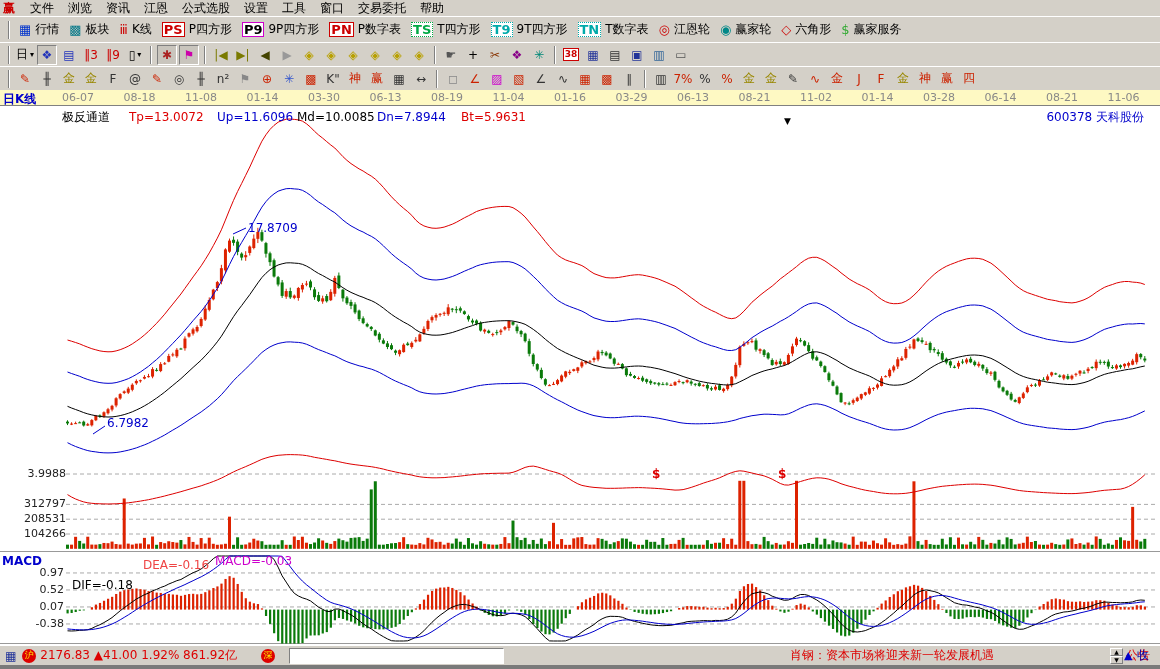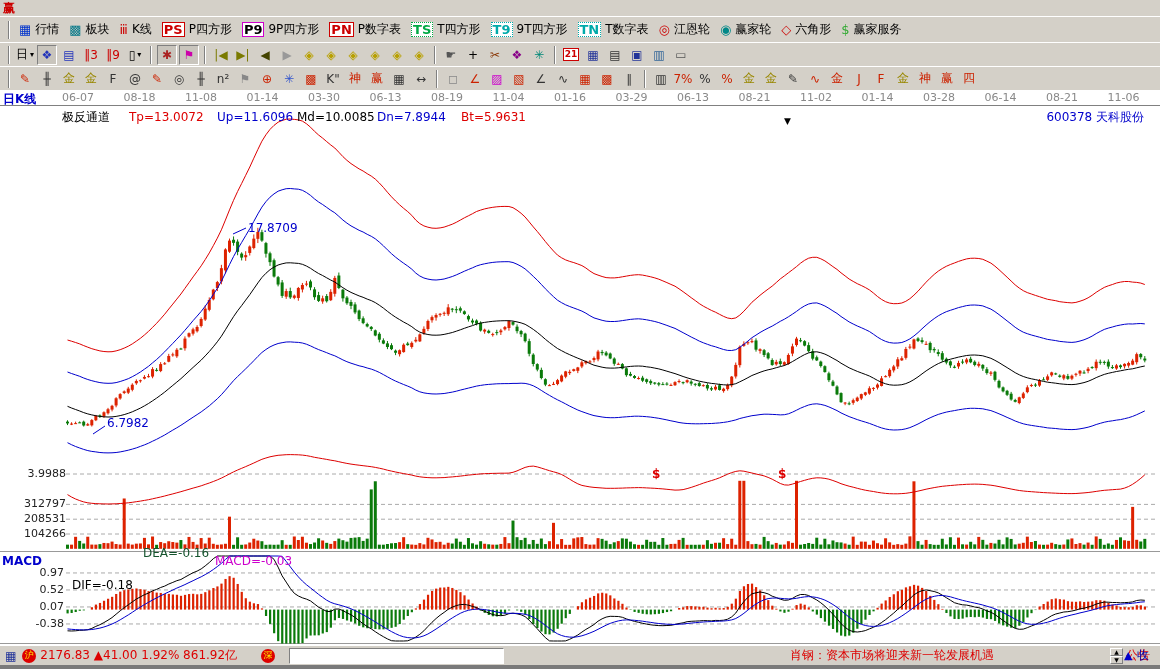--- a/index.html
+++ b/index.html
@@ -18,21 +18,21 @@
   .tb3 { height:24px; }
   .tbtn { display:flex; align-items:center; height:22px; padding:0 5px; font-size:12px; cursor:default; }
   .tbtn .ico { margin-right:4px; font-size:13px; line-height:13px; }
   .ibtn { min-width:20px; height:20px; display:flex; align-items:center; justify-content:center; font-size:12px; margin:0 1px; cursor:default; }
   .ibtn.pressed { border:1px solid #808080; border-right-color:#fff; border-bottom-color:#fff; background:#c9c5bd; }
   .badgebox { font-size:9px; font-weight:bold; border:1px solid #cc0000; padding:0 1px; line-height:11px; background:#fff; }
   .dd { font-size:8px; margin-left:2px; color:#000; }
   .groove { width:0; height:18px; border-left:1px solid #808080; border-right:1px solid #fff; margin:0 4px; }
 
   
-  .datestrip { position:relative; height:16px; border-bottom:1px solid #808080; font-size:11px; color:#888; background:#ffffff; }
+  .datestrip { position:relative; height:16px; border-bottom:1px solid #808080; font-size:11px; color:#888; background:#fef9c3; }
   .klabel { position:absolute; left:3px; top:1px; color:#0000cc; font-weight:bold; font-size:12px; }
   .dtick { position:absolute; top:1px; transform:translateX(-50%); white-space:nowrap; }
 
   
   .chart { position:relative; width:1160px; height:539px; background:#ffffff; }
   .chart svg { position:absolute; left:0; top:0; }
   .ov { position:absolute; font-size:12px; white-space:nowrap; line-height:14px; }
   .t-red { color:#dd0000; } .t-blue { color:#0000cc; } .t-black { color:#000; }
   .axis { font-size:11px; color:#222; text-align:right; }
   .bold { font-weight:bold; }
@@ -50,20 +50,21 @@
   .sb-right { position:absolute; left:1137px; color:#0000aa; }
   .bottom-edge { height:4px; background:#7a7a7a; }
 </style>
 </head>
 <body>
 
 <div class="app">
 
   <div class="menubar">
     <span class="logo">赢</span>
+    <span id="menu-items"><span class="menu-item">文件</span><span class="menu-item">浏览</span><span class="menu-item">资讯</span><span class="menu-item">江恩</span><span class="menu-item">公式选股</span><span class="menu-item">设置</span><span class="menu-item">工具</span><span class="menu-item">窗口</span><span class="menu-item">交易委托</span><span class="menu-item">帮助</span></span>
   </div>
 
   <div class="tb tb1" id="toolbar-main">
       <span class="groove"></span>
       <div class="tbtn">
         <span class="ico" style="color: rgb(0, 51, 204);">▦</span>
         <span>行情</span>
       </div>
       <div class="tbtn">
         <span class="ico" style="color: rgb(0, 119, 136);">▩</span>
@@ -185,21 +186,21 @@
         <span style="color: rgb(136, 51, 0);">✂</span>
       </div>
       <div class="ibtn">
         <span style="color: rgb(136, 0, 136);">❖</span>
       </div>
       <div class="ibtn">
         <span style="color: rgb(0, 136, 119);">✳</span>
       </div>
       <span class="groove"></span>
       <div class="ibtn">
-        <span class="badgebox" style="color: rgb(204, 0, 0); border-color: rgb(204, 0, 0);">21</span>
+        <span class="badgebox" style="color: rgb(204, 0, 0); border-color: rgb(204, 0, 0);">38</span>
       </div>
       <div class="ibtn">
         <span style="color: rgb(34, 51, 153);">▦</span>
       </div>
       <div class="ibtn">
         <span style="color: rgb(51, 51, 51);">▤</span>
       </div>
       <div class="ibtn">
         <span style="color: rgb(34, 51, 153);">▣</span>
       </div>
@@ -1463,21 +1464,21 @@
     <span class="ov t-blue" style="left:107px; top:310px;">6.7982</span>
     <span class="ov axis" style="left:20px; top:361px; width:46px;">3.9988</span>
 
     <span class="ov axis" style="left:14px; top:391px; width:52px;">312797</span>
     <span class="ov axis" style="left:14px; top:406px; width:52px;">208531</span>
     <span class="ov axis" style="left:14px; top:421px; width:52px;">104266</span>
 
     <span class="ov t-red bold" style="left:652px; top:361px;">$</span>
     <span class="ov t-red bold" style="left:778px; top:361px;">$</span>
 
-    <span id="macd-header"><span class="ov bold" style="left: 2px; top: 448px; color: rgb(0, 0, 204);">MACD</span><span class="ov" style="left: 72px; top: 472px; color: rgb(0, 0, 0);">DIF=-0.18</span><span class="ov" style="left: 143px; top: 440px; color: #14532d;">DEA=-0.16</span><span class="ov" style="left: 215px; top: 448px; color: rgb(204, 0, 204);">MACD=-0.03</span></span>
+    <span id="macd-header"><span class="ov bold" style="left: 2px; top: 448px; color: rgb(0, 0, 204);">MACD</span><span class="ov" style="left: 72px; top: 472px; color: rgb(0, 0, 0);">DIF=-0.18</span><span class="ov" style="left: 143px; top: 452px; color: #ef4444;">DEA=-0.16</span><span class="ov" style="left: 215px; top: 448px; color: rgb(204, 0, 204);">MACD=-0.03</span></span>
     <span class="ov axis" style="left:16px; top:460px; width:48px;">0.97</span>
     <span class="ov axis" style="left:16px; top:477px; width:48px;">0.52</span>
     <span class="ov axis" style="left:16px; top:494px; width:48px;">0.07</span>
     <span class="ov axis" style="left:16px; top:511px; width:48px;">-0.38</span>
   </div>
 
   <div class="statusbar">
     <span style="color:#223399; margin:0 2px;">▦</span>
     <span class="badge">沪</span>
     <span class="sb-red">2176.83 ▲41.00 1.92% 861.92亿</span>

